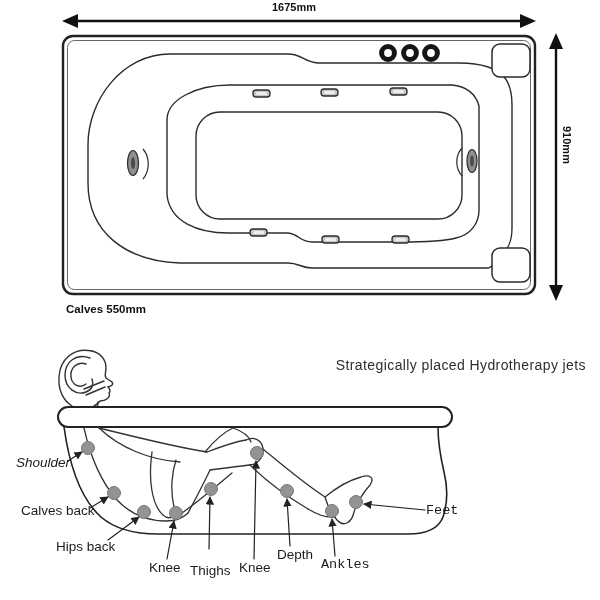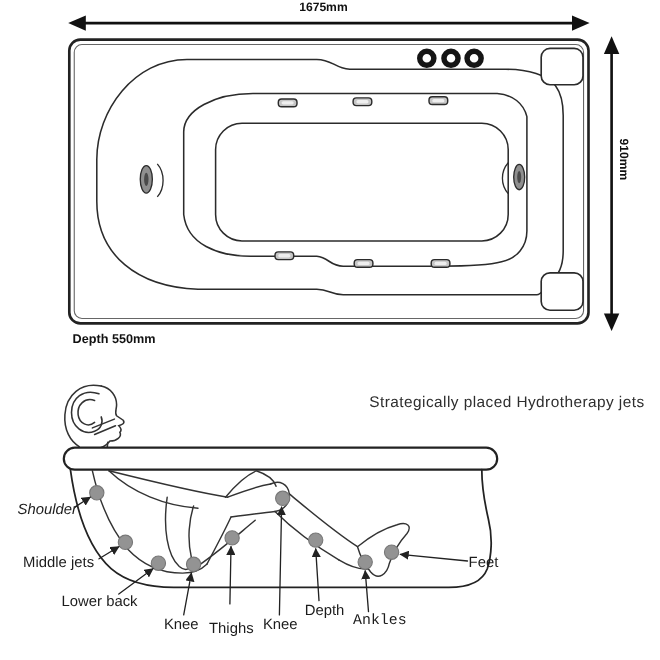--- a/index.html
+++ b/index.html
@@ -12,21 +12,21 @@
               font-size:14px;letter-spacing:.4px;color:#2e2e2e;white-space:nowrap;}
   .jet-label{position:absolute;font-size:13.5px;color:#1c1c1c;white-space:nowrap;}
   #lbl-shoulder{left:16px;top:455px;font-style:italic;}
   #lbl-middleback{left:21px;top:503px;}
   #lbl-lowerback{left:56px;top:539px;}
   #lbl-hips{left:149px;top:560px;}
   #lbl-thighs{left:190px;top:550px;margin-top:13px;}
   #lbl-knee{left:239px;top:560px;}
   #lbl-calves{left:277px;top:547px;}
   #lbl-ankles{left:321px;top:557px;font-family:Liberation Mono, monospace;}
-  #lbl-feet{left:426px;top:503px;}
+  #lbl-feet{left:426px;top:503px;font-family:Liberation Mono, monospace;}
 </style>
 </head>
 <body>
 
 <div id="stage">
 
   <svg width="600" height="600" viewBox="0 0 600 600">
     <defs>
       <marker id="arr" viewBox="0 0 10 10" refX="9" refY="5" markerWidth="7" markerHeight="7" orient="auto-start-reverse">
         <path d="M0,0 L10,5 L0,10 z" fill="#222"></path>
@@ -160,27 +160,27 @@
         <line x1="335" y1="556" x2="332" y2="519"></line>
         <line x1="425" y1="510" x2="364" y2="504"></line>
       </g>
     </g>
   </svg>
 
   <div class="dim-label" style="left:272px;top:1px;">1675mm</div>
 
   <div class="dim-label vertical" style="left:561px;top:126px;">910mm</div>
 
-  <div class="dim-label" style="left:66px;top:303px;font-size:11.5px;">Depth 550mm</div>
+  <div class="dim-label" style="left:66px;top:303px;font-size:11.5px;">Calves 550mm</div>
 
   <div class="side-title">Strategically placed Hydrotherapy jets</div>
 
   <div class="jet-label" id="lbl-shoulder">Shoulder</div>
-  <div class="jet-label" id="lbl-middleback">Middle jets</div>
-  <div class="jet-label" id="lbl-lowerback">Lower back</div>
+  <div class="jet-label" id="lbl-middleback">Calves back</div>
+  <div class="jet-label" id="lbl-lowerback">Hips back</div>
   <div class="jet-label" id="lbl-hips">Knee</div>
   <div class="jet-label" id="lbl-thighs">Thighs</div>
   <div class="jet-label" id="lbl-knee">Knee</div>
   <div class="jet-label" id="lbl-calves">Depth</div>
   <div class="jet-label" id="lbl-ankles">Ankles</div>
   <div class="jet-label" id="lbl-feet">Feet</div>
 
 </div>
 
 </body></html>

